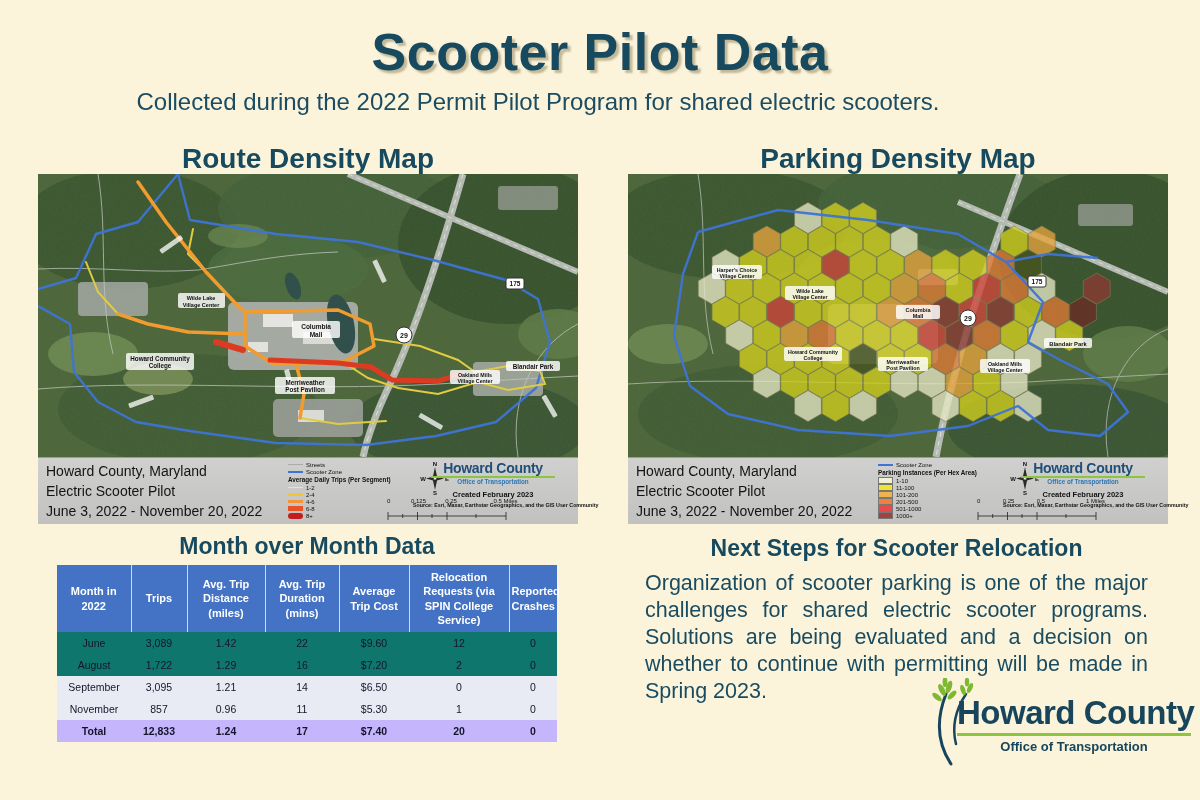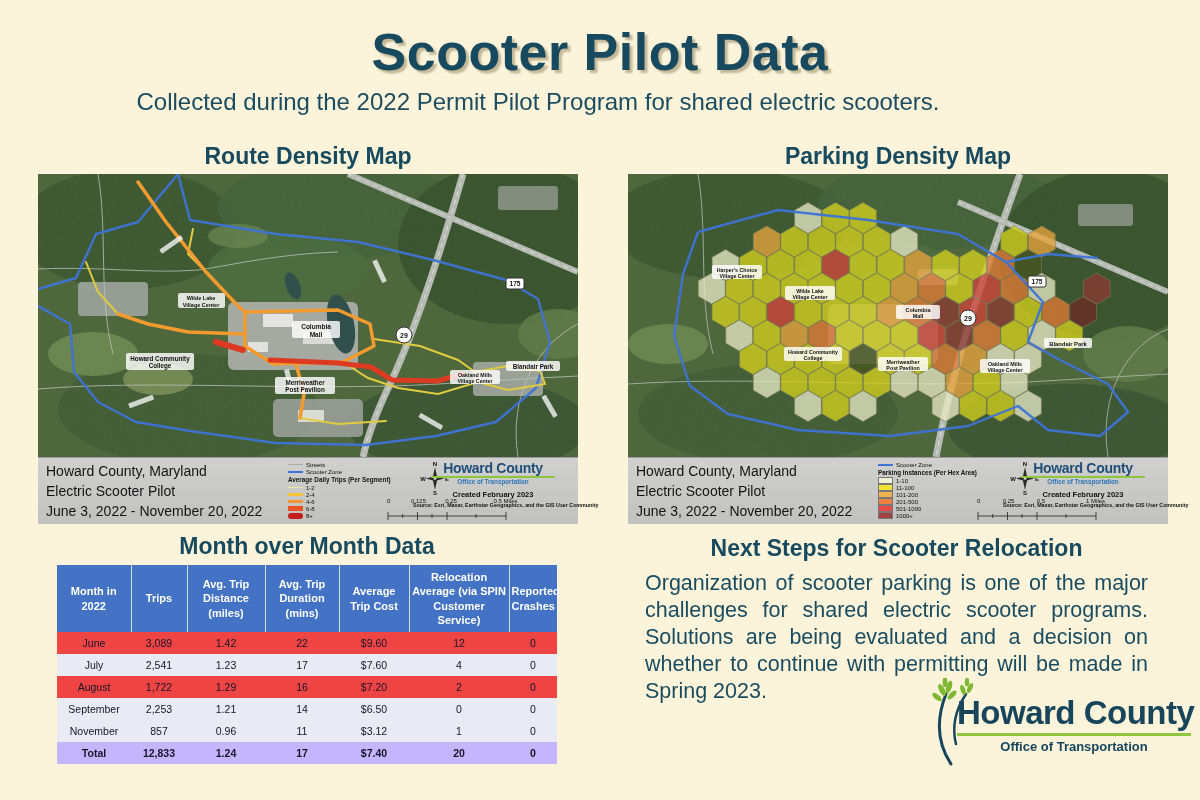--- a/index.html
+++ b/index.html
@@ -1,20 +1,20 @@
 <!DOCTYPE html>
 <html><head>
 <meta charset="utf-8">
 <style>
   html,body{margin:0;padding:0}
   body{width:1200px;height:800px;position:relative;background:#FBF4DB;font-family:"Liberation Sans",sans-serif;overflow:hidden}
   .abs{position:absolute}
   .page-title{left:0;top:22px;width:1200px;text-align:center;font-size:52px;font-weight:800;color:#17495F;letter-spacing:.5px;text-shadow:3px 3px 2px rgba(150,135,95,.55)}
   .subtitle{left:0;top:86px;width:1076px;text-align:center;font-size:24px;color:#1B4C61;line-height:31px}
-  .map-head{width:540px;text-align:center;font-size:23px;font-weight:800;color:#174A5F}
+  .map-head{width:540px;text-align:center;font-size:28px;font-weight:800;color:#174A5F}
   .sec-head{width:503px;text-align:center;font-size:23px;font-weight:800;color:#174A5F}
   .mapbox{width:540px;height:283px;overflow:hidden;background:#4C6539}
   .map-footer{width:540px;height:66px;background:linear-gradient(#D0D0CE,#C1C1BF);border-top:1px solid #9a9a98}
   .mf-lines{position:absolute;left:8px;top:3px;font-size:14px;color:#141414;line-height:20px}
   .mf-legend{position:absolute;left:250px;top:3px;width:120px}
   .leg-row{display:flex;align-items:center;gap:3px;height:7px}
   .leg-swatch{width:15px;flex:0 0 15px}
   .leg-box{width:13px;height:5px;flex:0 0 13px;border:0.5px solid #777}
   .leg-label{font-size:6px;color:#111;white-space:nowrap}
   .leg-header{font-size:6.3px;font-weight:700;color:#111;margin:1px 0;white-space:nowrap}
@@ -25,21 +25,21 @@
   .mf-brand{position:absolute;right:5px;top:3px;width:160px;text-align:center}
   .mfb-name{font-size:14px;font-weight:800;color:#1F4E79;letter-spacing:-0.3px;line-height:15px}
   .mfb-rule{height:1.5px;background:#8CC63E;margin:0 18px}
   .mfb-dept{font-size:6.3px;font-weight:700;color:#2E75B6}
   .mfb-created{font-size:7.5px;font-weight:700;color:#111;margin-top:5px}
   .mfb-source{font-size:5.3px;font-weight:700;color:#111;margin-top:3px;white-space:nowrap}
   .data-table{border-collapse:collapse;table-layout:fixed;width:500px}
   .data-table th{background:#4472C4;color:#fff;font-size:11px;font-weight:700;padding:5px 2px;border-left:1px solid rgba(255,255,255,.75);vertical-align:middle;line-height:1.3}
   .data-table th:first-child{border-left:none}
   .data-table td{font-size:10.5px;color:#15152A;text-align:center;padding:5px 2px}
-  tr.dark td{background:#ef4444}
+  tr.dark td{background:#0f766e}
   tr.light td{background:#E9EBF4}
   tr.total td{background:#c4b5fd;font-weight:700}
   .next-body{width:503px;font-size:21.5px;color:#1A4C61;text-align:justify;line-height:27px}
   .big-logo{left:925px;top:694px;width:266px;height:92px}
   .bl-text{margin-left:32px}
   .bl-name{font-size:33px;font-weight:800;color:#17455C;letter-spacing:-0.5px;white-space:nowrap}
   .bl-rule{height:3px;background:#8CC63E;margin:1px 0 3px}
   .bl-dept{font-size:13px;font-weight:700;color:#17455C;text-align:center}
   svg text{font-family:"Liberation Sans",sans-serif}
   .mlabel{font-weight:700;fill:#101010}
@@ -484,67 +484,58 @@
       <col style="width:100px">
       <col style="width:48px">
     </colgroup>
   <thead>
     <tr>
       <th>Month in 2022</th>
       <th>Trips</th>
       <th>Avg. Trip Distance (miles)</th>
       <th>Avg. Trip Duration (mins)</th>
       <th>Average Trip Cost</th>
-      <th>Relocation Average (via SPIN Customer Service)</th>
+      <th>Relocation Requests (via SPIN College Service)</th>
       <th>Reported Crashes</th>
     </tr>
   </thead>
   <tbody>
     <tr class="dark">
         <td>June</td>
         <td>3,089</td>
         <td>1.42</td>
         <td>22</td>
         <td>$9.60</td>
         <td>12</td>
         <td>0</td>
       </tr>
-    <tr class="light">
-        <td>July</td>
-        <td>2,541</td>
-        <td>1.23</td>
-        <td>17</td>
-        <td>$7.60</td>
-        <td>4</td>
-        <td>0</td>
-      </tr>
     <tr class="dark">
         <td>August</td>
         <td>1,722</td>
         <td>1.29</td>
         <td>16</td>
         <td>$7.20</td>
         <td>2</td>
         <td>0</td>
       </tr>
     <tr class="light">
         <td>September</td>
-        <td>2,253</td>
+        <td>3,095</td>
         <td>1.21</td>
         <td>14</td>
         <td>$6.50</td>
         <td>0</td>
         <td>0</td>
       </tr>
     <tr class="light">
         <td>November</td>
         <td>857</td>
         <td>0.96</td>
         <td>11</td>
-        <td>$3.12</td>
+        <td>$5.30</td>
         <td>1</td>
         <td>0</td>
       </tr>
     <tr class="total">
         <td>Total</td>
         <td>12,833</td>
         <td>1.24</td>
         <td>17</td>
         <td>$7.40</td>
         <td>20</td>

